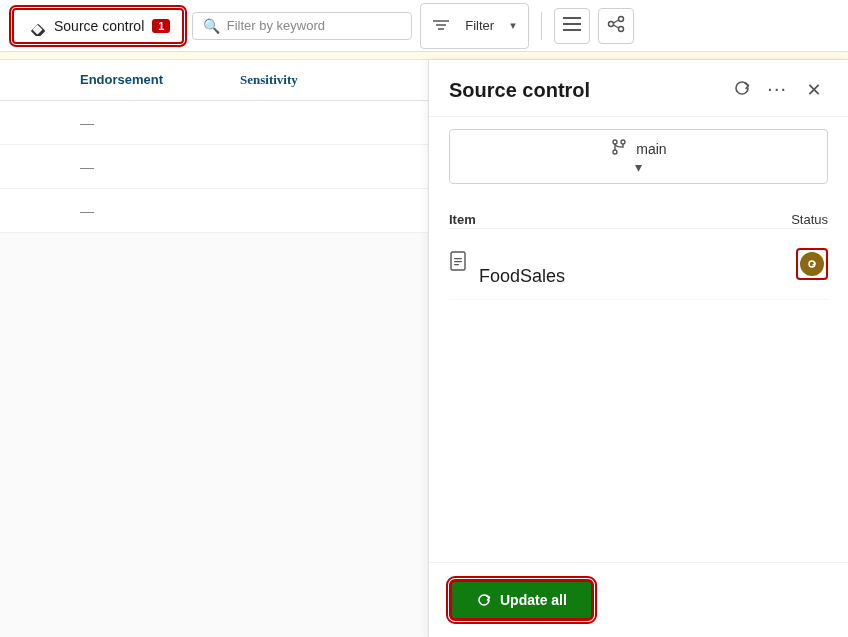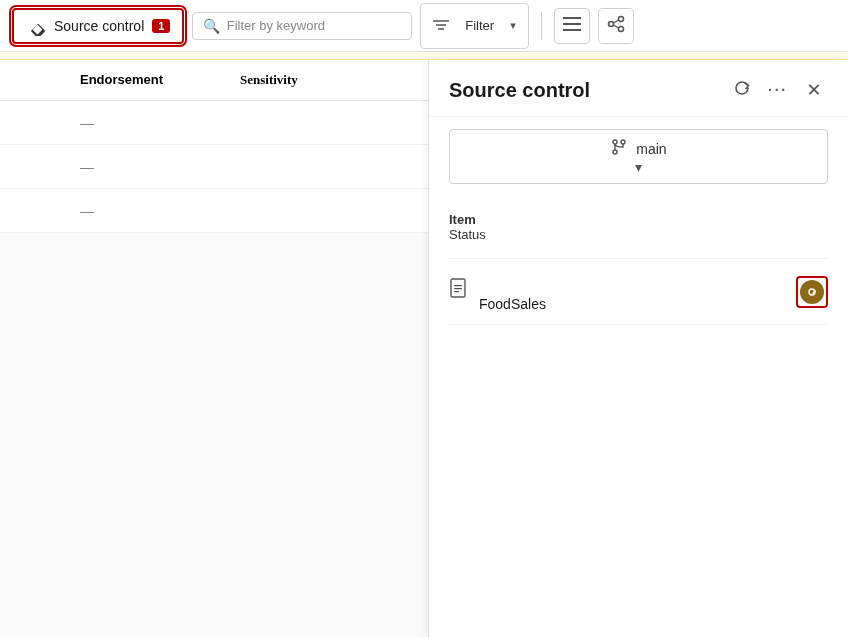--- a/index.html
+++ b/index.html
@@ -112,21 +112,21 @@
     .table-header {
       display: flex;
       padding: 12px 20px;
       border-bottom: 1px solid #e0e0e0;
       background: #fff;
     }
 
     .table-header-cell {
       font-size: 13px;
       font-weight: 600;
-      color: #000000;
+      color: #0c4a6e;
     }
 
     .col-endorsement { width: 160px; margin-left: 60px; }
     .col-sensitivity { width: 120px; font-family: Liberation Serif, serif; }
 
     .table-row {
       display: flex;
       padding: 10px 20px;
       border-bottom: 1px solid #f0f0f0;
       align-items: center;
@@ -248,23 +248,22 @@
 
     
     .items-section {
       padding: 16px 20px 8px;
       flex: 1;
     }
 
     .items-header {
       display: flex;
       justify-content: space-between;
-      padding-bottom: 16px;
+      padding-bottom: 1px;
       border-bottom: 1px solid #f0f0f0;
-      flex-direction: column;
     }
 
     .items-header-label {
       font-size: 13px;
       font-weight: 600;
       color: #333;
     }
 
     .items-header-status {
       font-size: 13px;
@@ -285,21 +284,21 @@
       align-items: center;
       gap: 10px;
     }
 
     .item-icon {
       font-size: 18px;
       color: #555;
     }
 
     .item-name {
-      font-size: 14px;
+      font-size: 18px;
       color: #1a1a1a;
       margin-top: 25px;
     }
 
     .status-icon-wrapper {
       width: 32px;
       height: 32px;
       border: 2px solid #c00000;
       border-radius: 4px;
       display: flex;
@@ -490,15 +489,24 @@
           <div class="status-circle">
             <svg width="14" height="14" viewBox="0 0 14 14" fill="none">
               <path d="M10 7A3 3 0 1 1 7 4c.75 0 1.45.28 1.97.73L10 6" stroke="#fff" stroke-width="1.4" stroke-linecap="round"></path>
               <polyline points="8.5,4.5 10,6.5 8,8" fill="none" stroke="#fff" stroke-width="1.4" stroke-linecap="round" stroke-linejoin="round"></polyline>
             </svg>
           </div>
         </div>
       </div>
     </div>
 
+    <div class="update-all-section">
+      <button class="update-all-btn">
+        <svg width="16" height="16" viewBox="0 0 16 16" fill="none">
+          <path d="M13 8A5 5 0 1 1 8 3c1.2 0 2.3.44 3.15 1.15L13 5.5" stroke="#fff" stroke-width="1.6" stroke-linecap="round"></path>
+          <polyline points="10.5,3.5 13.5,5.5 11.5,8" fill="none" stroke="#fff" stroke-width="1.6" stroke-linecap="round" stroke-linejoin="round"></polyline>
+        </svg>
+        <span>Update all</span>
+      </button>
+    </div>
 
   </div>
 </div>
 
 </body></html>

